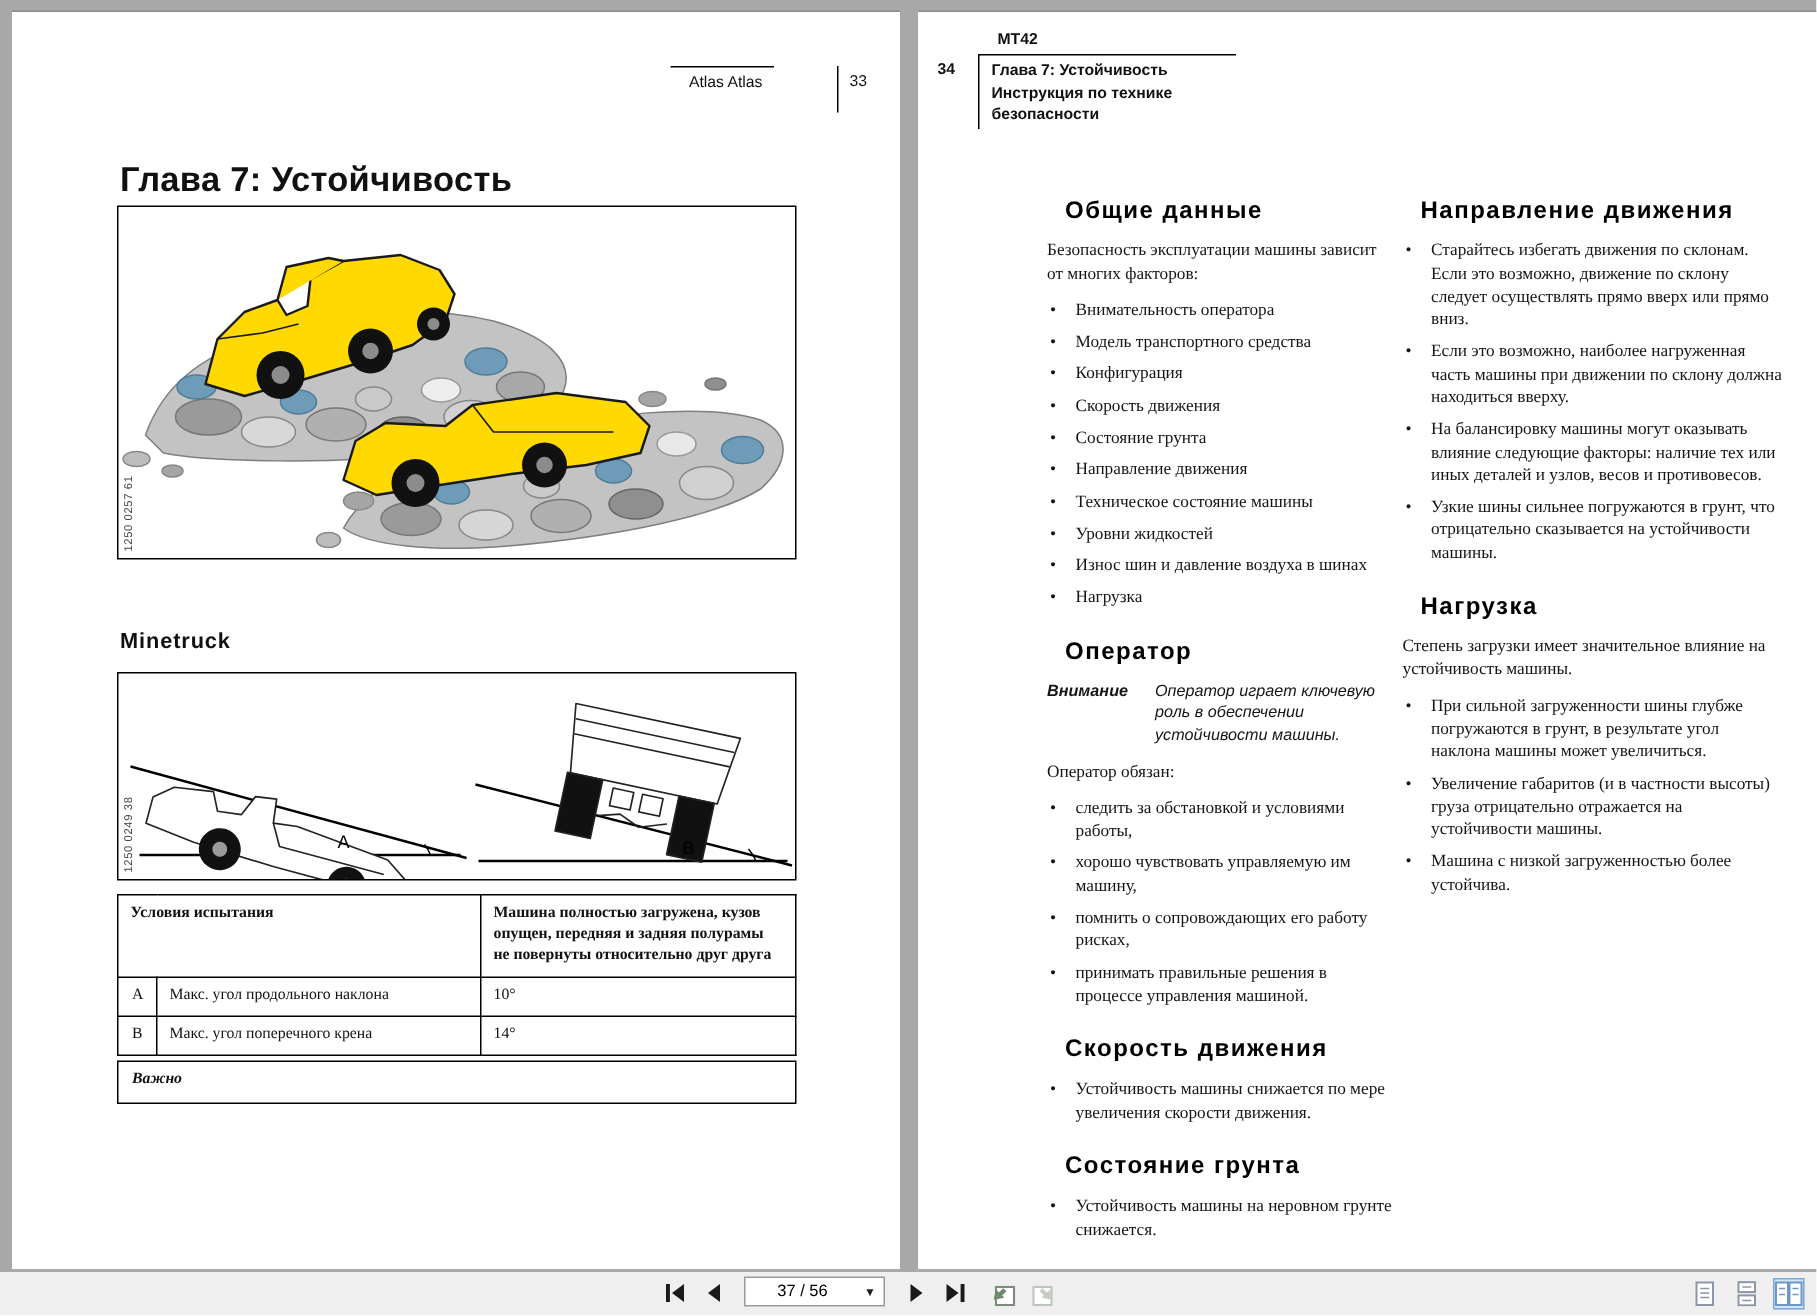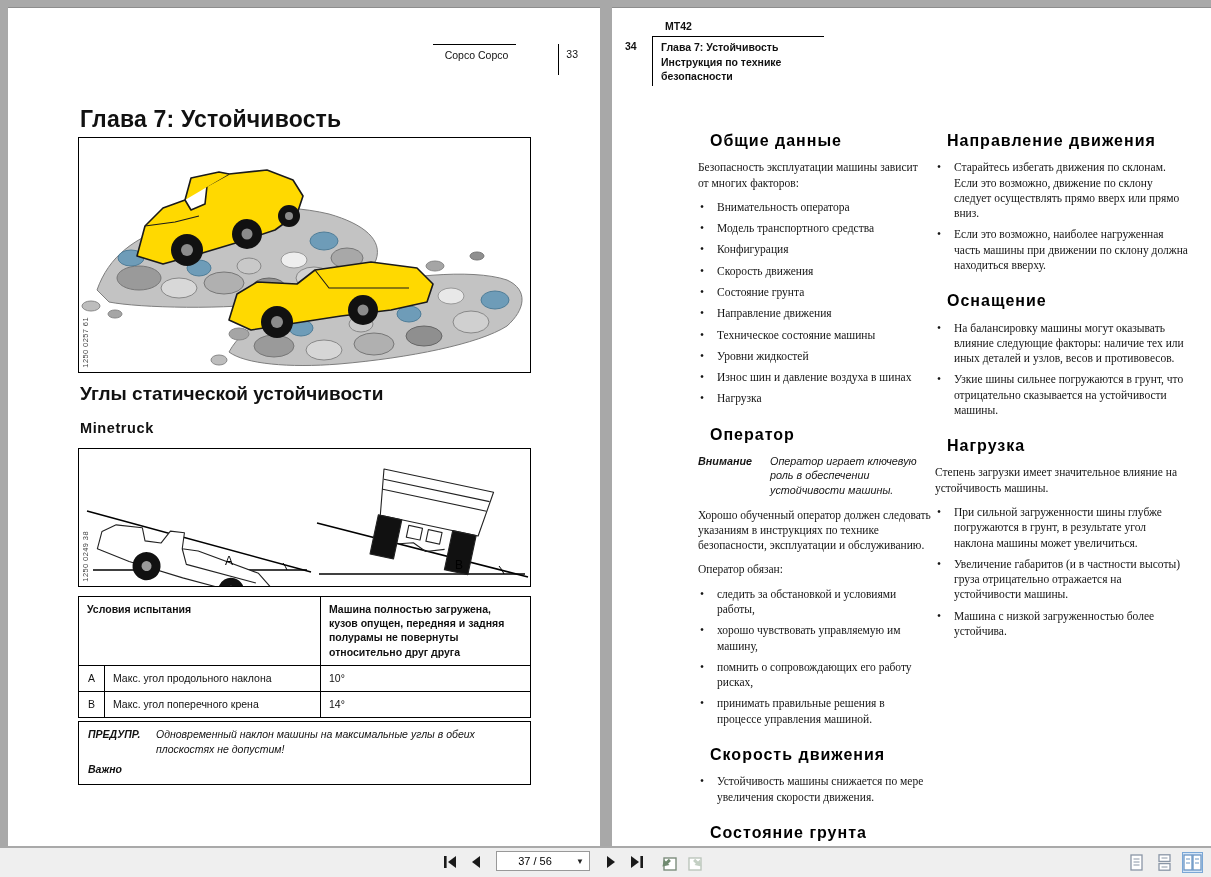--- a/index.html
+++ b/index.html
@@ -32,21 +32,21 @@
   h1.doc { font-weight:bold; letter-spacing:0.2px; }
   .pgL-title { position:absolute; left:72px; top:97px; font-size:23px; }
   .pgL-h2 { position:absolute; left:72px; top:374px; font-size:19px; font-weight:bold; }
   .pgL-h3 { position:absolute; left:72px; top:411px; font-size:14.5px; font-weight:bold; letter-spacing:0.6px; }
 
   .figure { position:absolute; left:70px; border:1px solid #000; background:#fff; }
   .fig1 { top:128px; width:453px; height:236px; }
   .fig2 { top:439px; width:453px; height:139px; }
   .vlabel { position:absolute; left:2px; bottom:4px; font-size:7.5px; color:#444; writing-mode:vertical-rl; transform:rotate(180deg); letter-spacing:0.4px; }
 
-  .tablewrap { position:absolute; left:70px; top:587px; width:453px; }
+  .tablewrap { position:absolute; left:70px; top:587px; width:453px;font-family:Liberation Serif, serif; }
   table.spec { border-collapse:collapse; width:100%; font-size:10.5px; }
   table.spec td { border:1px solid #000; padding:5px 8px 6px; vertical-align:top; line-height:1.35; }
   table.spec .hd { font-weight:bold; }
   table.spec .key { width:26px; text-align:left; padding-left:9px; }
   table.spec .desc { width:216px; }
   .notes { border:1px solid #000; margin-top:3px; font-size:10.5px; }
   .note-row { display:flex; padding:5px 9px 1px; line-height:1.4; }
   .note-row:last-child { padding-bottom:7px; }
   .note-row .lbl { width:68px; flex:none; font-weight:bold; font-style:italic; }
   .note-row .txt { flex:1; font-style:italic; }
@@ -78,21 +78,21 @@
   .lbtn.active { background:#d5e6f8; border:1px solid #7aa7d6; }
 </style>
 </head>
 <body>
 
 <div class="app">
   <div class="frame-top"></div>
 
   <div class="page page-left">
     <div class="hdrL">
-      <span class="brand">Copco Copco</span>
+      <span class="brand">Atlas Atlas</span>
       <span class="num">33</span>
     </div>
 
     <h1 class="doc pgL-title">Глава 7: Устойчивость</h1>
 
     <div class="figure fig1">
       <svg width="451" height="234" viewBox="0 0 451 234">
 
         <path d="M18,152 C30,118 55,100 95,86 C140,70 200,64 250,76 C285,86 304,102 297,122 C288,142 250,156 200,164 C150,172 60,170 30,164 Z" fill="#c3c3c3" stroke="#7e7e7e" stroke-width="1"></path>
         <ellipse cx="60" cy="140" rx="22" ry="12" fill="#9a9a9a" stroke="#777"></ellipse>
@@ -144,21 +144,20 @@
           <path d="M236,132 L250,150 L330,150" fill="none" stroke-width="1.1"></path>
         </g>
         <circle cx="198" cy="184" r="16" fill="#111"></circle>
           <circle cx="198" cy="184" r="6" fill="#8c8c8c"></circle>
         <circle cx="284" cy="172" r="15" fill="#111"></circle>
           <circle cx="284" cy="172" r="5.5" fill="#8c8c8c"></circle>
       </svg>
       <span class="vlabel">1250 0257 61</span>
     </div>
 
-    <h2 class="pgL-h2">Углы статической устойчивости</h2>
     <h3 class="pgL-h3">Minetruck</h3>
 
     <div class="figure fig2">
       <svg width="451" height="137" viewBox="0 0 451 137">
 
         <line x1="14" y1="121" x2="228" y2="121" stroke="#000" stroke-width="1.6"></line>
         <line x1="8" y1="62" x2="232" y2="123" stroke="#000" stroke-width="1.6"></line>
         <path d="M204,114 A26,26 0 0 1 208,121" fill="none" stroke="#000" stroke-width="1"></path>
         <g transform="translate(26,48) rotate(15)" fill="#fff" stroke="#222" stroke-width="1.1" stroke-linejoin="round">
           <path d="M6,52 L6,34 L18,24 L44,20 L50,32 L66,30 L72,16 L86,14 L88,30 L104,28 L168,34 L186,46 L182,56 L150,58 L96,58 L40,56 Z"></path>
@@ -204,24 +203,20 @@
         </tr>
         <tr>
           <td class="key">B</td>
           <td class="desc">Макс. угол поперечного крена</td>
           <td>14°</td>
         </tr>
       </tbody>
         </table>
       <div class="notes">
         <div class="note-row">
-          <span class="lbl">ПРЕДУПР.</span>
-          <span class="txt">Одновременный наклон машины на максимальные углы в обеих плоскостях не допустим!</span>
-        </div>
-        <div class="note-row">
           <span class="lbl">Важно</span>
         </div>
       </div>
     </div>
   </div>
 
   <div class="page-gap"></div>
 
   <div class="page page-right">
     <div class="hdrR">
@@ -278,21 +273,20 @@
       <div class="bl">
           <span class="b">•</span>
           <span class="t">Нагрузка</span>
         </div>
 
       <div class="sec-h">Оператор</div>
       <div class="attn">
         <span class="albl">Внимание</span>
         <span class="atxt">Оператор играет ключевую роль в обеспечении устойчивости машины.</span>
       </div>
-      <p>Хорошо обученный оператор должен следовать указаниям в инструкциях по технике безопасности, эксплуатации и обслуживанию.</p>
       <p>Оператор обязан:</p>
       <div class="bl">
           <span class="b">•</span>
           <span class="t">следить за обстановкой и условиями работы,</span>
         </div>
       <div class="bl">
           <span class="b">•</span>
           <span class="t">хорошо чувствовать управляемую им машину,</span>
         </div>
       <div class="bl">
@@ -322,21 +316,20 @@
       <div class="sec-h first">Направление движения</div>
       <div class="bl">
           <span class="b">•</span>
           <span class="t">Старайтесь избегать движения по склонам. Если это возможно, движение по склону следует осуществлять прямо вверх или прямо вниз.</span>
         </div>
       <div class="bl">
           <span class="b">•</span>
           <span class="t">Если это возможно, наиболее нагруженная часть машины при движении по склону должна находиться вверху.</span>
         </div>
 
-      <div class="sec-h">Оснащение</div>
       <div class="bl">
           <span class="b">•</span>
           <span class="t">На балансировку машины могут оказывать влияние следующие факторы: наличие тех или иных деталей и узлов, весов и противовесов.</span>
         </div>
       <div class="bl">
           <span class="b">•</span>
           <span class="t">Узкие шины сильнее погружаются в грунт, что отрицательно сказывается на устойчивости машины.</span>
         </div>
 
       <div class="sec-h">Нагрузка</div>

